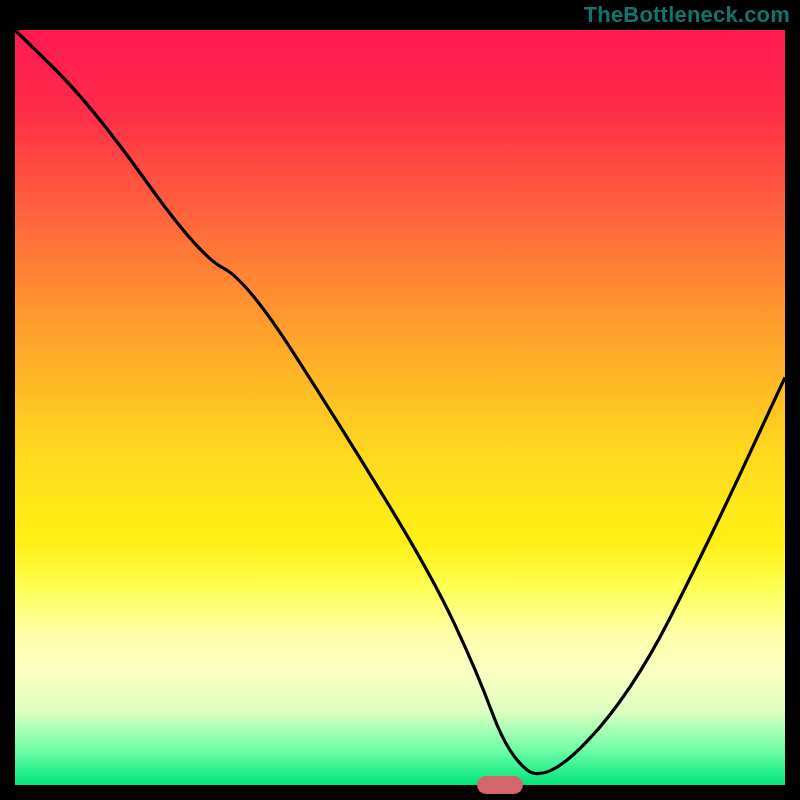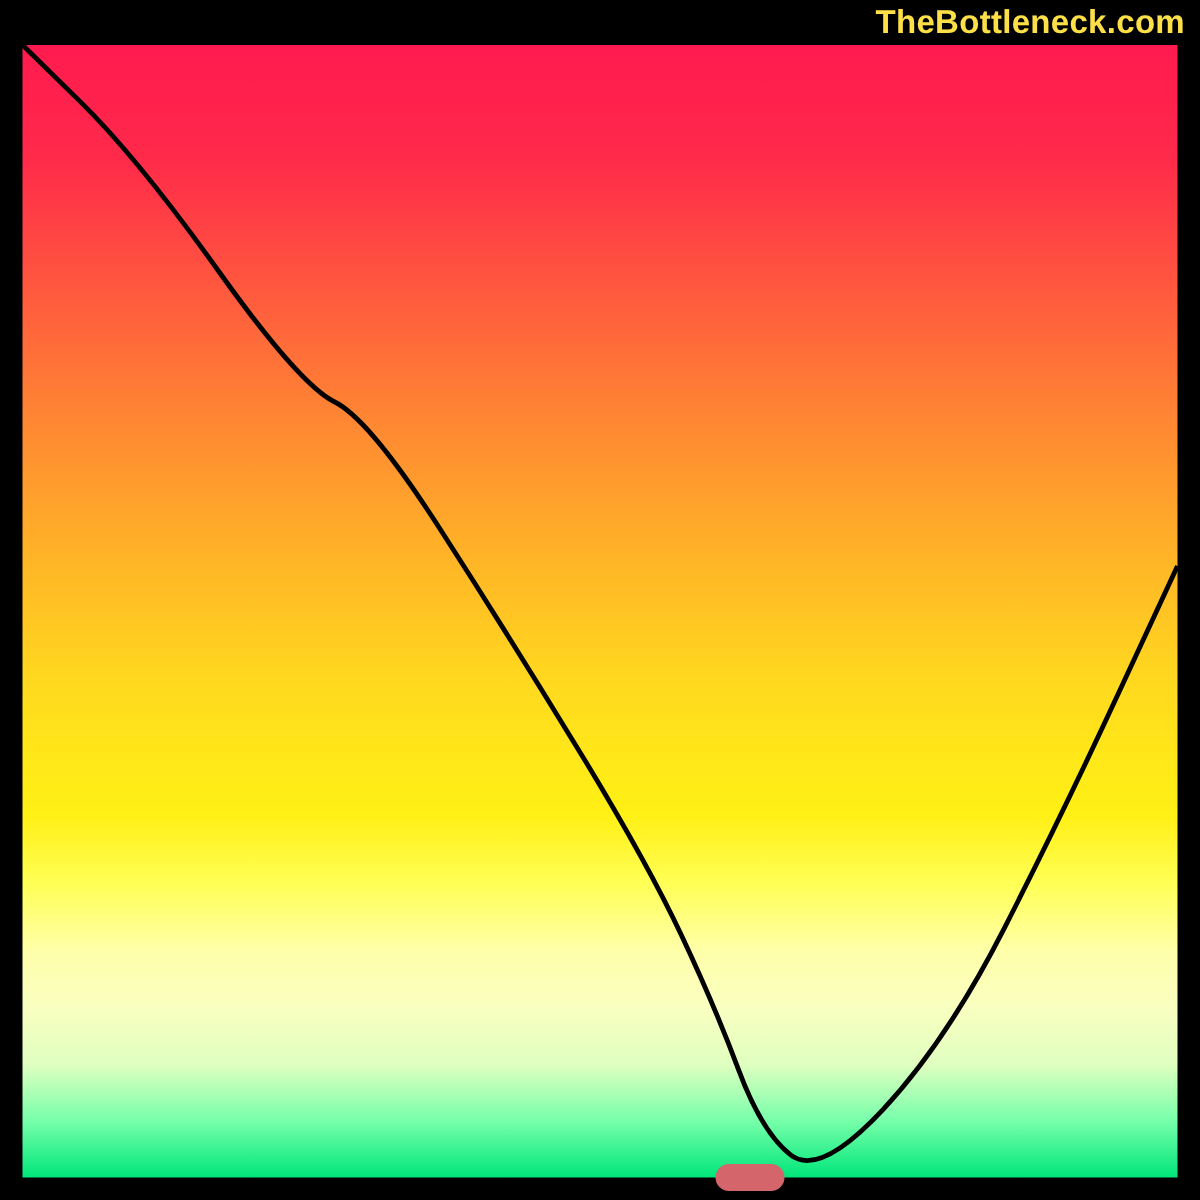--- a/index.html
+++ b/index.html
@@ -30,21 +30,21 @@
       #f9ffc0 85%,
       #e0ffc0 90%,
       #77ffaa 95%,
       #00e67a 100%
     );
   }
   .attribution {
     position: absolute;
     top: 2px;
     right: 10px;
-    color: #fde047;
+    color: #0f766e;
     font-family: Arial, Helvetica, sans-serif;
     font-size: 22px;
     font-weight: 700;
     letter-spacing: 0.2px;
   }
   svg.curve {
     position: absolute;
     left: 15px;
     top: 30px;
     width: 770px;

